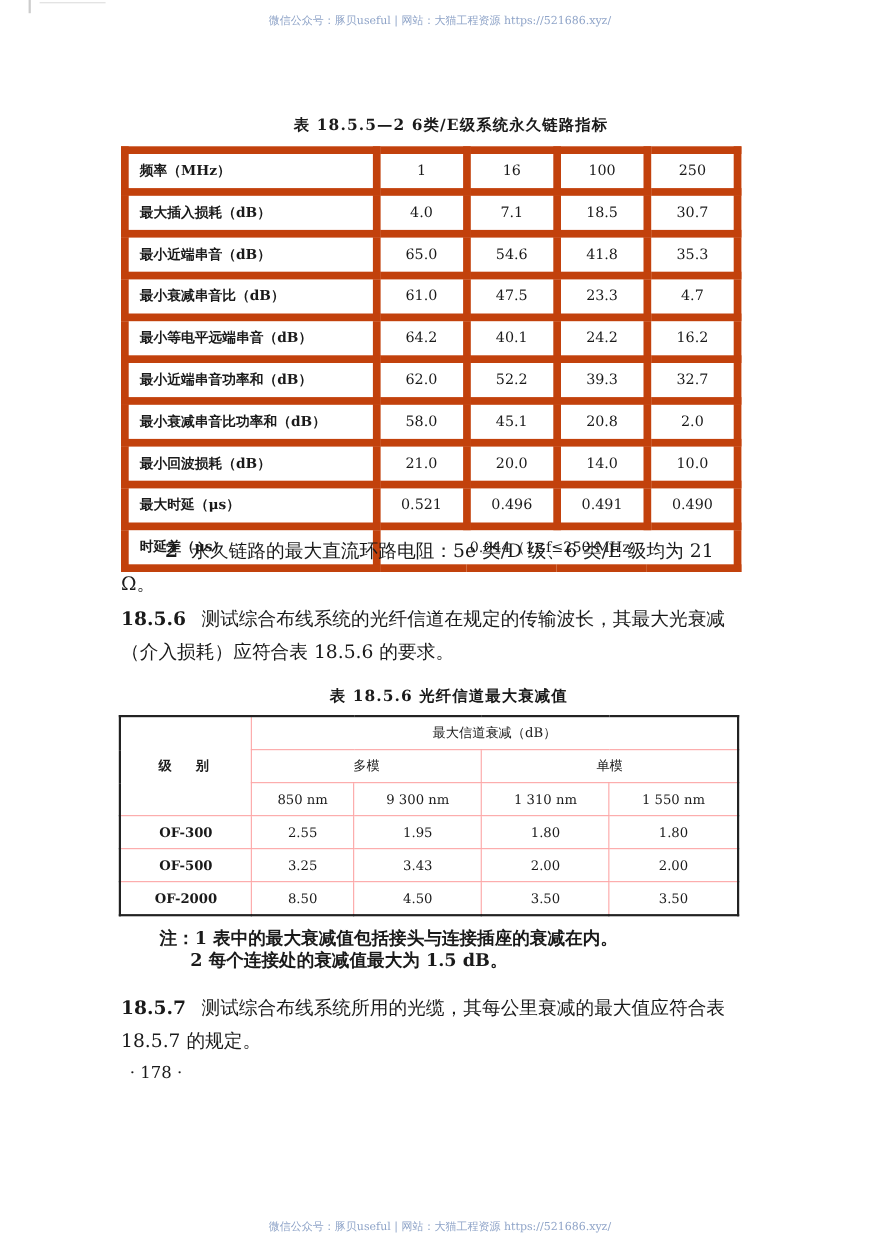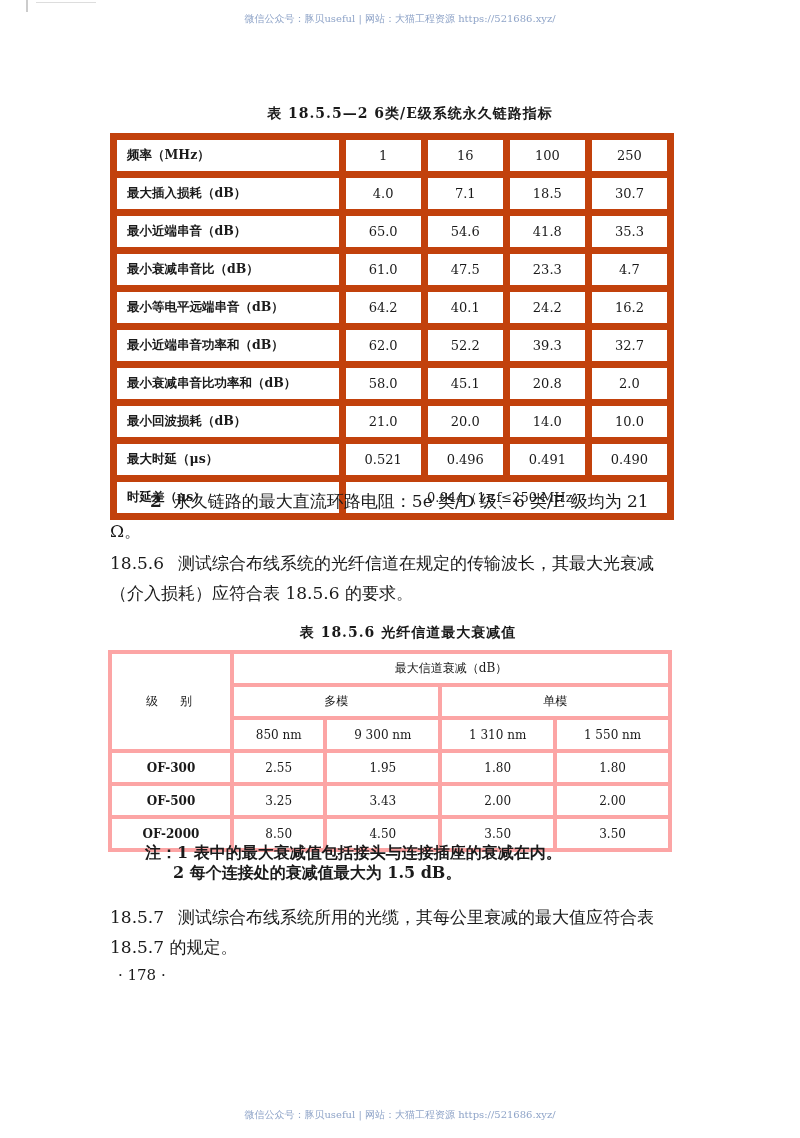--- a/index.html
+++ b/index.html
@@ -19,29 +19,29 @@
   .cap2 { top: 624px; left: 8px; }
 
   table.t1 { position: absolute; left: 110px; top: 133px; border-collapse: collapse;
              width: 564px; border: 2px solid #222; }
   table.t1 td { border: 7px solid #c2410c; height: 29px; padding: 1px; font-size: 12.5px; }
   table.t1 td.label { width: 240px; padding-left: 10px; font-weight: bold; text-align: left; }
   table.t1 td.val { text-align: center; width: 80px; font-size: 13px; }
 
   table.t2 { position: absolute; left: 108px; top: 650px; border-collapse: collapse;
              width: 564px; border: 2px solid #222; }
-  table.t2 td { border: 4px solid #fca5a5; height: 29px; text-align: center; font-size: 12px; padding: 0; }
-  table.t2 td.grade { width: 100px; letter-spacing: 22px; font-weight: normal; padding-left: 18px; }
+  table.t2 td { border: 1px solid #fca5a5; height: 29px; text-align: center; font-size: 12px; padding: 0; }
+  table.t2 td.grade { width: 100px; letter-spacing: 22px; font-weight: bold; padding-left: 18px; }
   table.t2 td.rowlabel { font-weight: bold; font-size: 12px; }
 
   .para { position: absolute; left: 110px; width: 570px; font-size: 17px; line-height: 30px; }
   .p1 { top: 486px; }
   .p1 .num { font-weight: bold; margin-left: 40px; margin-right: 12px; }
   .p2 { top: 548px; }
-  .p2 .num, .p3 .num { font-weight: normal; margin-right: 14px; }
+  .p2 .num, .p3 .num { font-weight: bold; margin-right: 14px; }
   .notes { position: absolute; left: 145px; top: 843px; font-size: 16px; line-height: 20px; font-weight: bold; }
   .notes .n2 { padding-left: 28px; }
   .p3 { top: 902px; }
   .pageno { position: absolute; left: 118px; top: 966px; font-size: 15px; }
 </style>
 </head>
 <body>
 
 <div class="corner-mark"></div>
 <div class="corner-line"></div>

